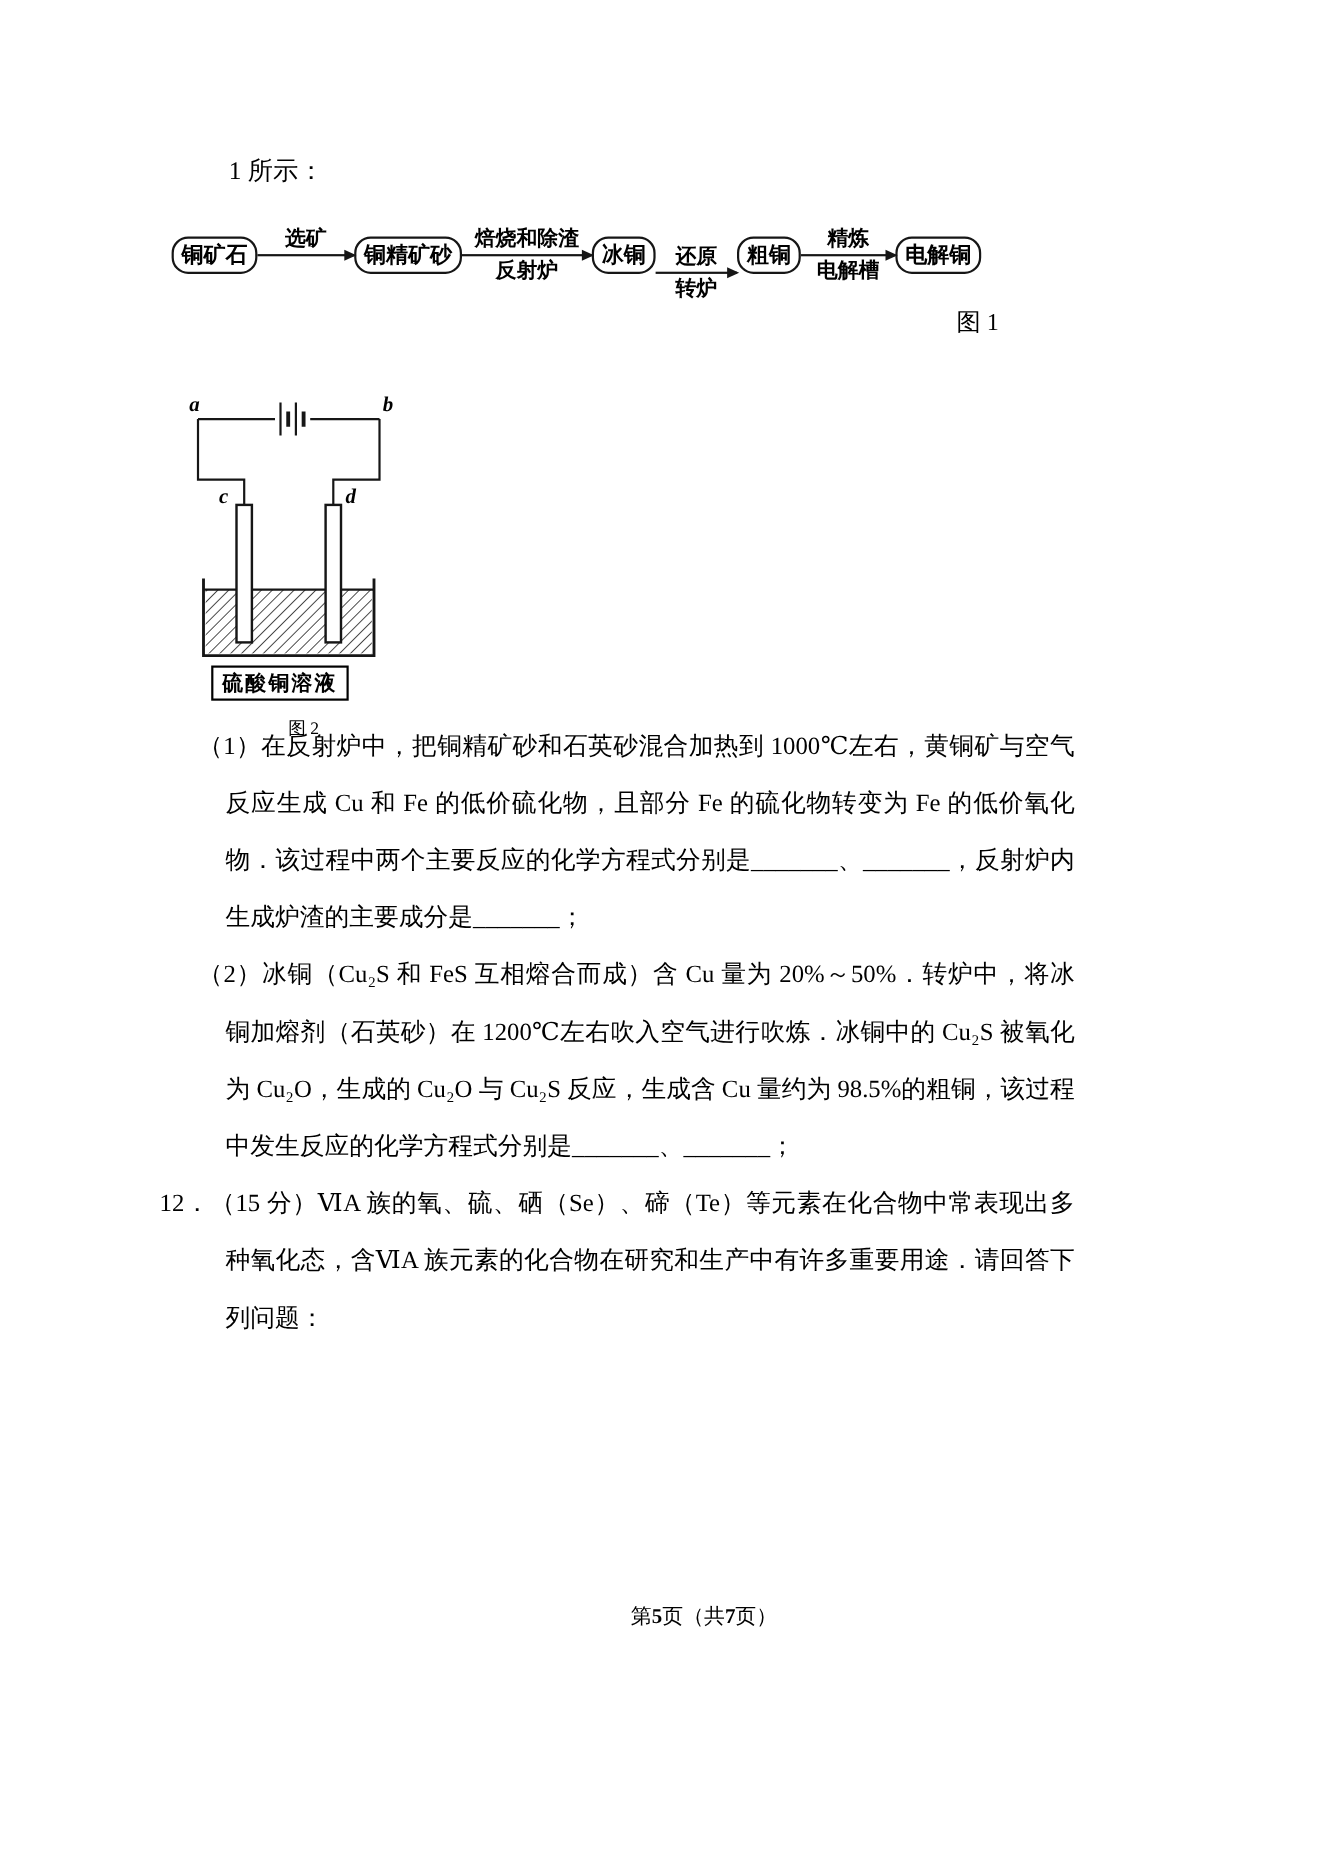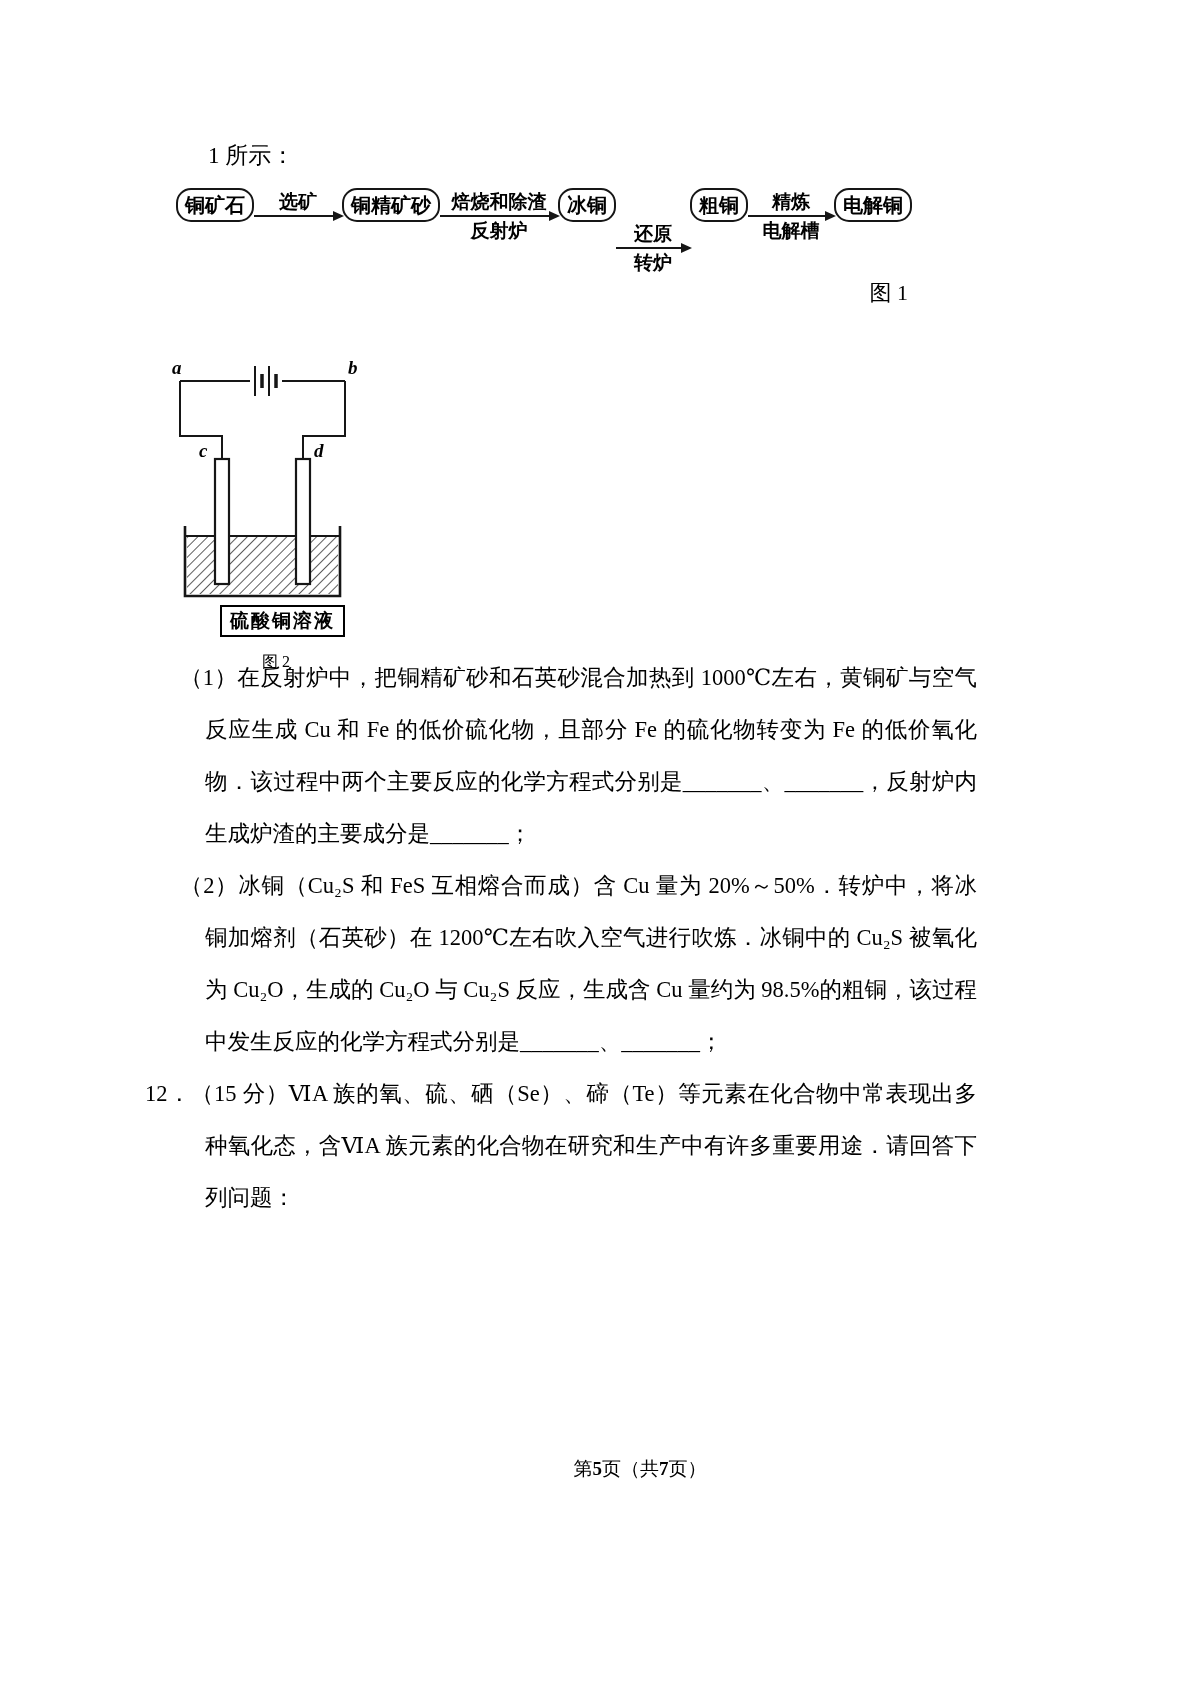--- a/index.html
+++ b/index.html
@@ -7,21 +7,21 @@
   body{
     width:1200px;height:1698px;background:#ffffff;color:#000;
     font-family:"Liberation Serif","DejaVu Serif",serif;
     position:relative;overflow:hidden;
   }
   .sheet{position:absolute;inset:0;}
 
   .intro{position:absolute;top:140px;left:192px;font-size:23px;margin-left:16px;}
 
   
-  .flowchart{position:absolute;top:188px;left:176px;display:flex;align-items:flex-start;}
+  .flowchart{position:absolute;top:188px;left:156px;display:flex;align-items:center;}
   .node{
     border:2px solid #161616;border-radius:15px;padding:0 7px;
     font-size:20px;font-weight:bold;white-space:nowrap;
     height:30px;line-height:30px;flex:0 0 auto;
   }
   .arrow{display:flex;flex-direction:column;align-items:center;flex:0 0 auto;}
   .arrow .lbl{
     font-size:19px;font-weight:bold;height:27px;line-height:27px;
     white-space:nowrap;padding:0 3px;
   }
@@ -38,21 +38,21 @@
   .a4{min-width:86px;}
 
   .fig1-caption{position:absolute;top:278px;left:168px;width:740px;text-align:right;font-size:22px;}
 
   
   .fig2{position:absolute;top:356px;left:170px;width:220px;height:300px;}
   .fig2 svg{display:block;}
   .fig2 text{font-family:"Liberation Serif","DejaVu Serif",serif;font-style:italic;font-weight:bold;font-size:19px;}
   .solution-label{
     position:absolute;left:22px;top:249px;border:2px solid #000;
-    font-weight:bold;font-size:19px;padding:1px 8px;letter-spacing:2px;background:#fff;margin-left:28px;
+    font-weight:bold;font-size:19px;padding:1px 8px;letter-spacing:2px;background:#fff;
   }
   .fig2-caption{position:absolute;top:652px;left:222px;font-size:16px;margin-left:40px;}
 
   
   .questions{
     position:absolute;top:652px;left:145px;width:832px;
     font-size:22.5px;line-height:52px;text-align:justify;
   }
   .questions p{margin:0 0 0 60px;text-indent:-25px;}
   .questions p.q12{text-indent:-60px;}

